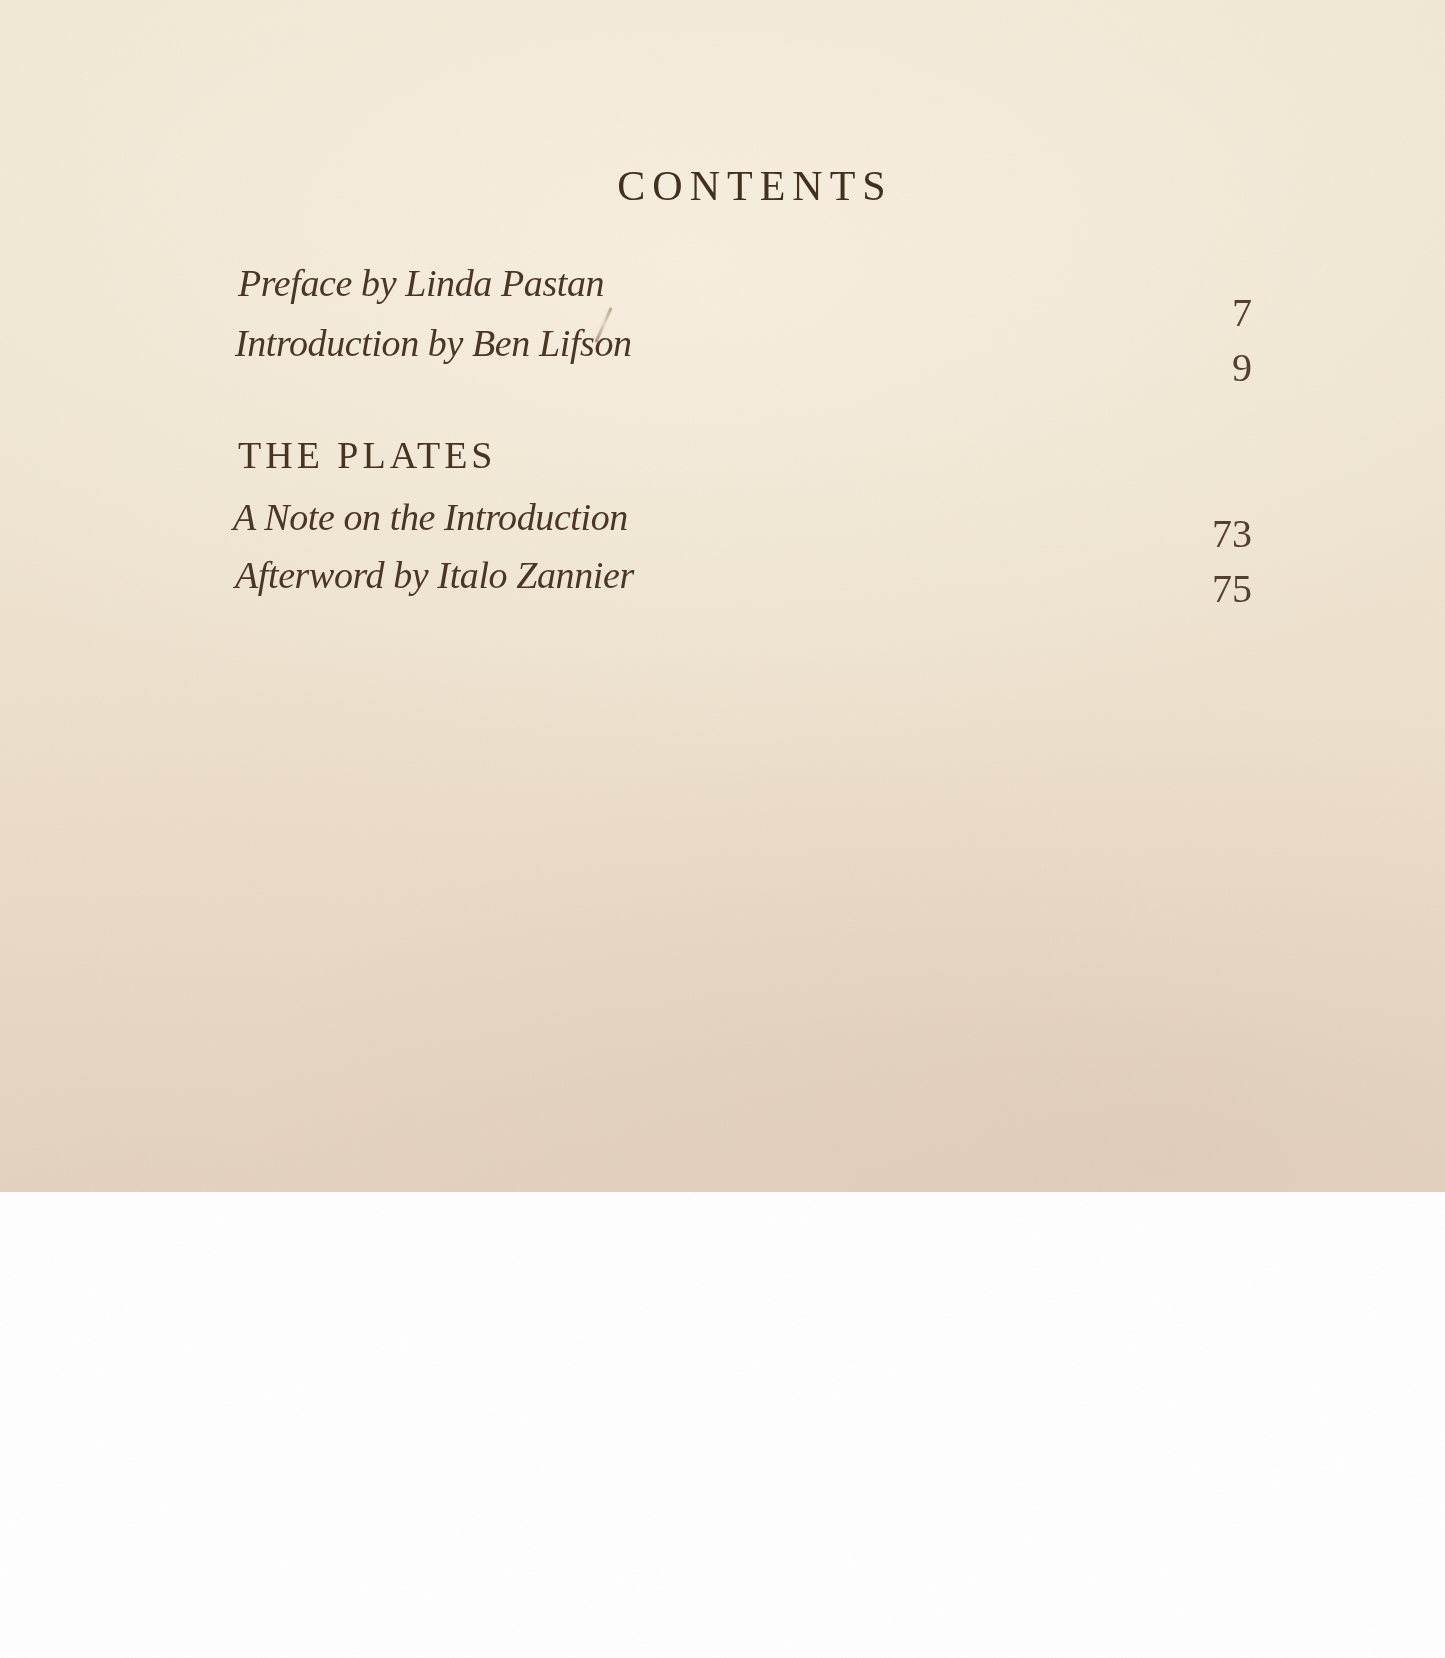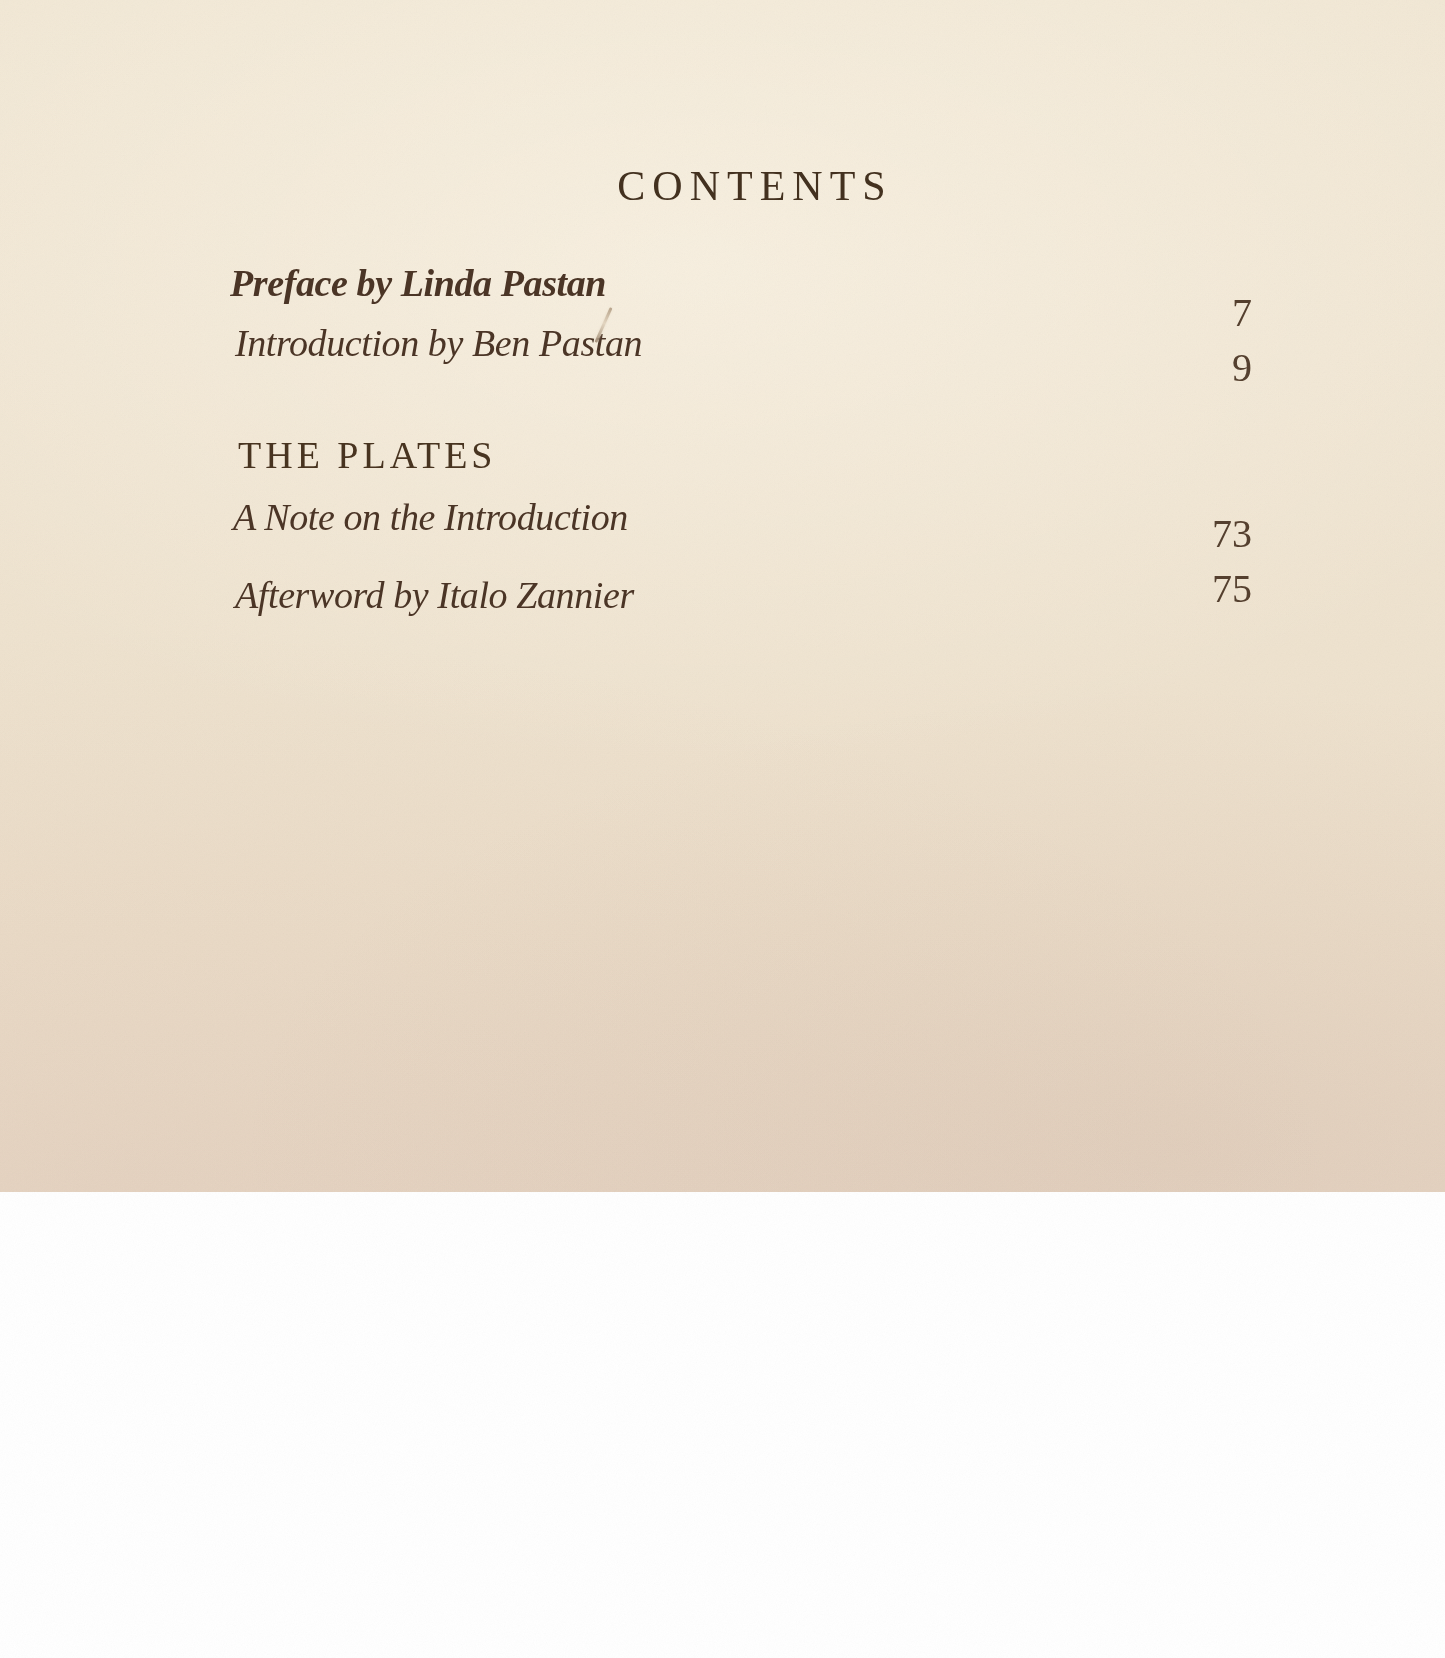--- a/index.html
+++ b/index.html
@@ -61,28 +61,28 @@
   }
   .toc-page {
     position: absolute;
     right: 193px;
     width: 120px;
     text-align: right;
     font-size: 40px;
     line-height: 1;
     color: #55402f;
   }
-  .lbl-preface   { left: 230px; top: 264px; font-weight: bold; }
+  .lbl-preface   { left: 238px; top: 264px; }
   .num-preface   { top: 293px; }
   .lbl-intro     { left: 235px; top: 324px; }
   .num-intro     { top: 348px; }
   .hdr-plates    { left: 238px; top: 428px; }
   .lbl-note      { left: 233px; top: 498px; }
   .num-note      { top: 514px; text-align: right; }
-  .lbl-afterword { left: 235px; top: 576px; }
+  .lbl-afterword { left: 235px; top: 556px; }
   .num-afterword { top: 569px; }
   
   .scratch {
     position: absolute;
     left: 602px;
     top: 306px;
     width: 3px;
     height: 38px;
     transform: rotate(24deg);
     background: linear-gradient(180deg,
@@ -105,21 +105,21 @@
       <feColorMatrix type="saturate" values="0"></feColorMatrix>
     </filter>
     <rect width="1445" height="1658" filter="url(#noise)"></rect>
   </svg>
 
   <h1 class="contents-title">CONTENTS</h1>
 
   <div class="toc-label lbl-preface">Preface by Linda Pastan</div>
   <div class="toc-page num-preface">7</div>
 
-  <div class="toc-label lbl-intro">Introduction by Ben Pastan</div>
+  <div class="toc-label lbl-intro">Introduction by Ben Lifson</div>
   <div class="toc-page num-intro">9</div>
 
   <div class="section-heading hdr-plates">THE PLATES</div>
 
   <div class="toc-label lbl-note">A Note on the Introduction</div>
   <div class="toc-page num-note">73</div>
 
   <div class="toc-label lbl-afterword">Afterword by Italo Zannier</div>
   <div class="toc-page num-afterword">75</div>
 

